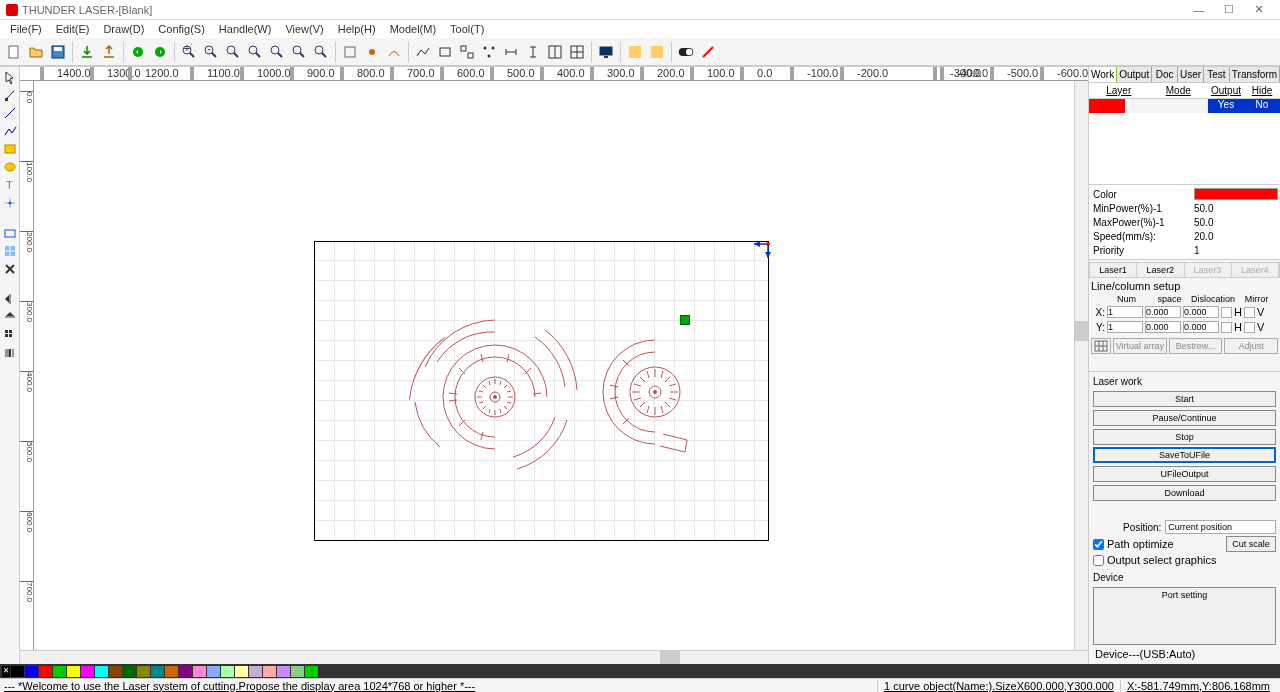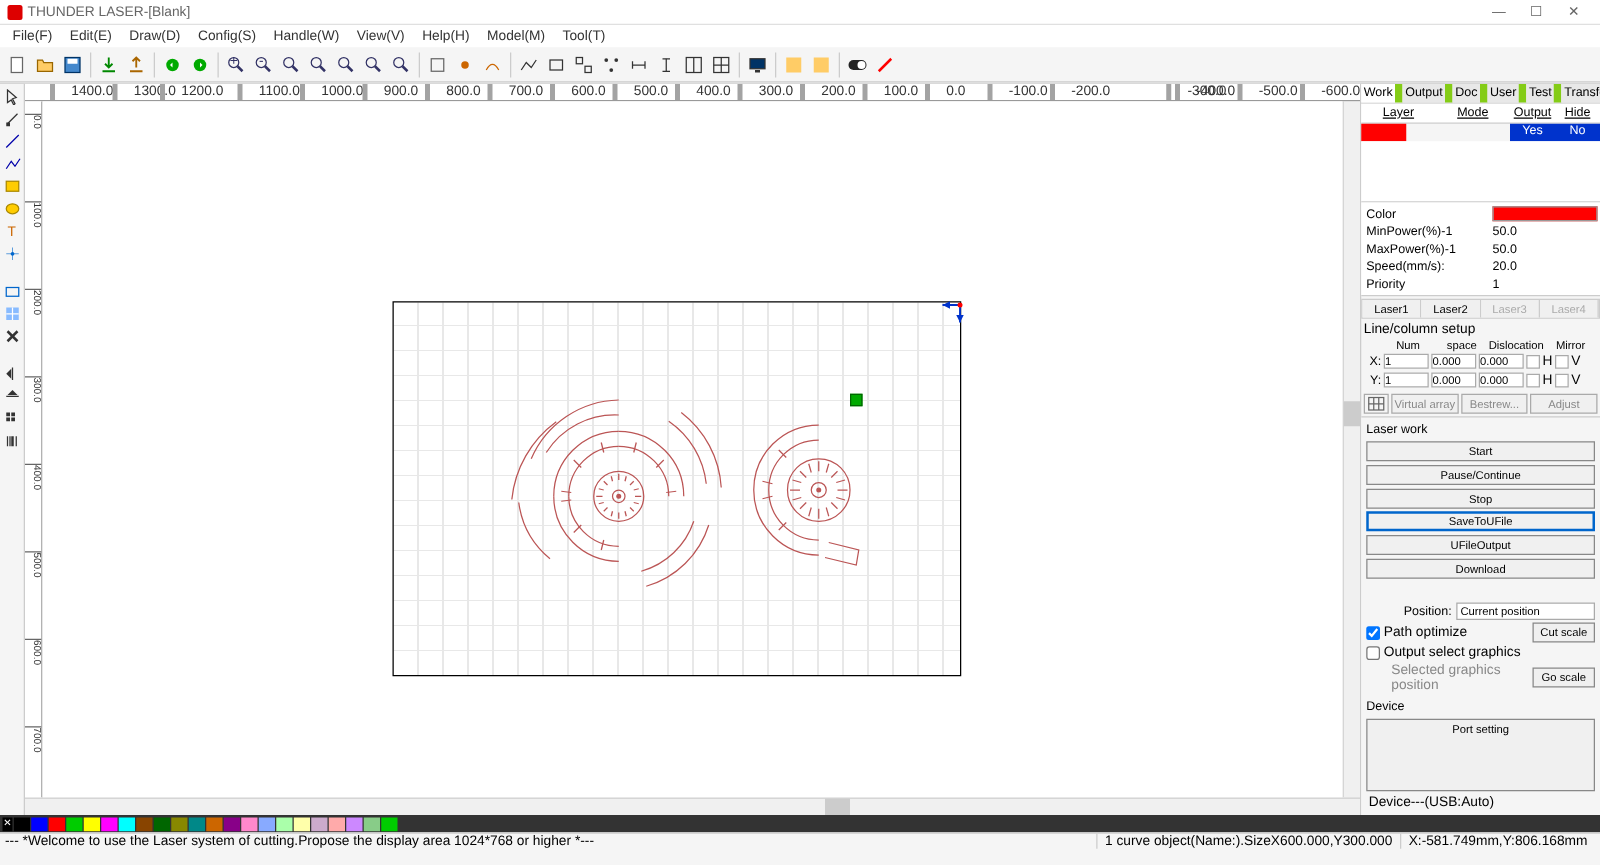--- a/index.html
+++ b/index.html
@@ -30,21 +30,21 @@
 .canvas { flex: 1; background: #fff; position: relative; overflow: hidden; }
 .workarea { position: absolute; left: 280px; top: 160px; width: 455px; height: 300px; border: 1px solid #000; background: repeating-linear-gradient(0deg, transparent, transparent 19px, #e8e8e8 19px, #e8e8e8 20px), repeating-linear-gradient(90deg, transparent, transparent 19px, #e8e8e8 19px, #e8e8e8 20px); }
 .green-sq { position: absolute; left: 365px; top: 73px; width: 10px; height: 10px; background: #0a0; border: 1px solid #060; }
 .design { position: absolute; left: 80px; top: 70px; }
 .scroll-h { height: 14px; background: #f0f0f0; border-top: 1px solid #ccc; display: flex; }
 .scroll-h .thumb { width: 20px; background: #ccc; margin-left: 640px; }
 .scroll-v-right { width: 14px; background: #f0f0f0; border-left: 1px solid #ccc; display: flex; flex-direction: column; }
 .scroll-v-right .thumb { height: 20px; background: #ccc; margin-top: 240px; }
 .rightpanel { width: 192px; background: #f5f5f5; border-left: 1px solid #ccc; display: flex; flex-direction: column; font-size: 10px; }
 .tabs { display: flex; border-bottom: 1px solid #ccc; }
-.tab { flex: 1; padding: 2px 2px; text-align: center; cursor: pointer; background: #e8e8e8; border-right: 6px solid #84cc16; font-size: 10px; }
+.tab { flex: 1; padding: 2px 2px; text-align: center; cursor: pointer; background: #e8e8e8; border-right: 1px solid #84cc16; font-size: 10px; }
 .tab.active { background: #fff; }
 .layerhdr { display: flex; background: #fff; border-bottom: 1px solid #ccc; text-decoration: underline; }
 .layerhdr div { flex: 1; padding: 2px; text-align: center; font-size: 10px; }
 .layerrow { display: flex; height: 14px; }
 .layerrow .lcolor { width: 36px; background: #f00; }
 .layerrow .lmode { flex: 1; background: #0033cc; color: #fff; text-align: left; font-size: 10px; margin-top: 40px; }
 .layerrow .lout { width: 36px; background: #0033cc; color: #fff; text-align: center; font-size: 10px; }
 .layerrow .lhide { width: 36px; background: #0033cc; color: #fff; text-align: center; font-size: 10px; }
 .layerlist { height: 72px; background: #fff; border-bottom: 1px solid #ccc; }
 .params { padding: 2px; background: #fff; border-bottom: 1px solid #ccc; }
@@ -71,21 +71,21 @@
 .lwrow { display: flex; gap: 3px; margin-top: 2px; flex-direction: column; }
 .lwbtn { flex: 1; height: 16px; border: 1px solid #888; background: #f0f0f0; font-size: 9px; text-align: center; line-height: 14px; cursor: pointer; }
 .lwbtn.highlight { border: 2px solid #0066cc; line-height: 12px; }
 .lwfield { display: flex; align-items: center; margin-top: 19px; gap: 4px; }
 .lwfield .fl { font-size: 10px; }
 .lwfield select, .lwfield .selbox { flex: 1; height: 14px; border: 1px solid #aaa; font-size: 9px; background: #fff; }
 .chkrow { display: flex; align-items: center; gap: 3px; margin-top: 2px; font-size: 10px; }
 .chkrow input { width: 11px; height: 11px; }
 .colorbar { height: 14px; background: #333; display: flex; align-items: center; padding: 0 2px; gap: 1px; }
 .colorsw { width: 13px; height: 11px; cursor: pointer; }
-.statusbar { height: 26px; background: #f5f5f5; border-top: 1px solid #ccc; display: flex; align-items: flex-start; font-size: 10px; padding: 0 4px; }
+.statusbar { height: 14px; background: #f5f5f5; border-top: 1px solid #ccc; display: flex; align-items: center; font-size: 10px; padding: 0 4px; text-decoration: underline; }
 .statusbar .stfill { flex: 1; }
 .statusbar .stcell { border-left: 1px solid #ccc; padding: 0 6px; }
 </style>
 </head>
 <body>
 
 <div class="titlebar">
   <div class="icon"></div>
   <div class="title">THUNDER LASER-[Blank]</div>
   <div class="winbtn">—</div>
@@ -681,25 +681,20 @@
       <div class="chkrow">
         <input type="checkbox" checked="" style="">
         <span>Path optimize</span>
         <div style="flex:1"></div>
         <div class="lwbtn" style="flex:0 0 50px">Cut scale</div>
       </div>
       <div class="chkrow">
         <input type="checkbox" style="">
         <span>Output select graphics</span>
       </div>
-      <div class="chkrow">
-        <span style="margin-left:20px; color:#888">Selected graphics position</span>
-        <div style="flex:1"></div>
-        <div class="lwbtn" style="flex:0 0 50px">Go scale</div>
-      </div>
       <div class="lwtitle" style="margin-top:4px">Device</div>
       <div class="lwrow">
         <div class="lwbtn" style="flex:0 0 58px">Port setting</div>
         <div class="selbox" style="flex:1; padding-left:2px; line-height:12px">Device---(USB:Auto)</div>
       </div>
     </div>
   </div>
 </div>
 
 <div class="colorbar">

